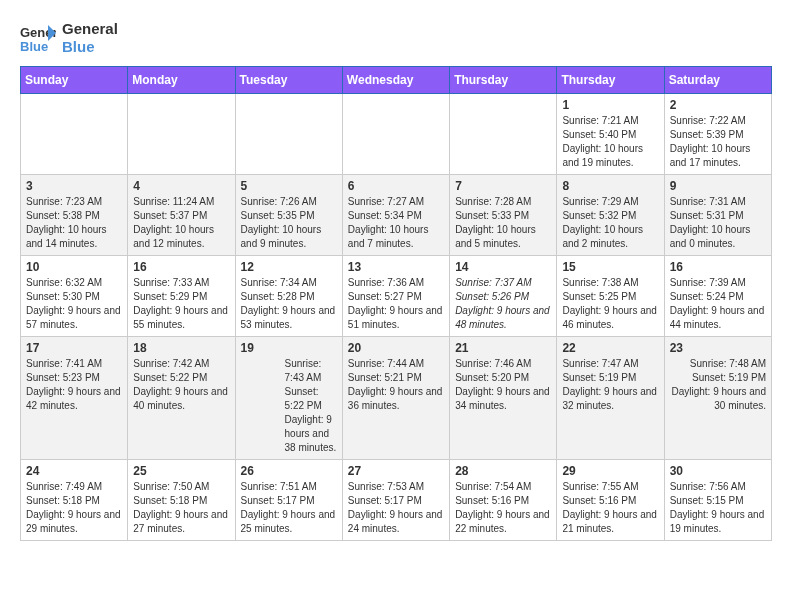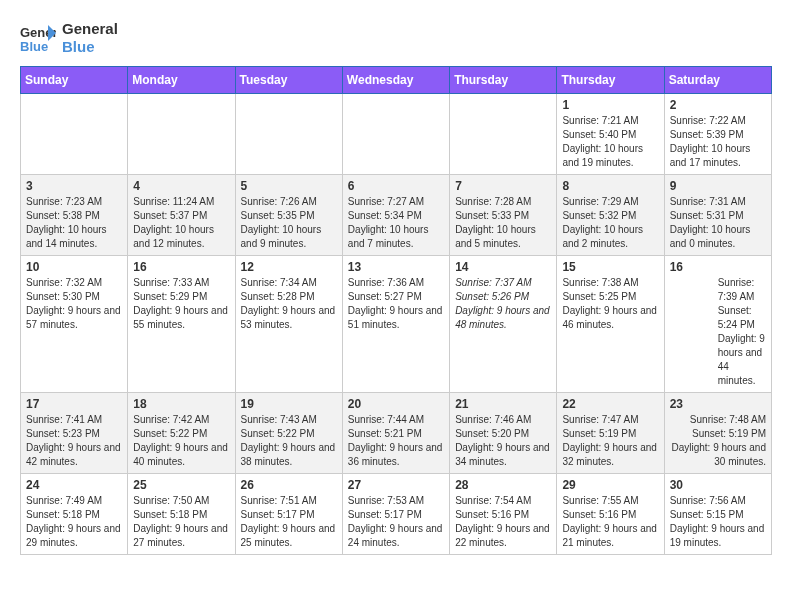--- a/index.html
+++ b/index.html
@@ -171,21 +171,21 @@
         <td>
           <div class="day-num">9</div>
           <div class="day-info" style="white-space: pre-line;">Sunrise: 7:31 AM
 Sunset: 5:31 PM
 Daylight: 10 hours and 0 minutes.</div>
         </td>
       </tr>
       <tr>
         <td>
           <div class="day-num">10</div>
-          <div class="day-info" style="white-space: pre-line;">Sunrise: 7:32 AM
+          <div class="day-info" style="white-space: pre-line;">Sunrise: 6:32 AM
 Sunset: 5:30 PM
 Daylight: 9 hours and 57 minutes.</div>
         </td>
         <td>
           <div class="day-num">16</div>
           <div class="day-info" style="white-space: pre-line;">Sunrise: 7:33 AM
 Sunset: 5:29 PM
 Daylight: 9 hours and 55 minutes.</div>
         </td>
         <td>
@@ -207,41 +207,41 @@
 Daylight: 9 hours and 48 minutes.</div>
         </td>
         <td>
           <div class="day-num">15</div>
           <div class="day-info" style="white-space: pre-line;">Sunrise: 7:38 AM
 Sunset: 5:25 PM
 Daylight: 9 hours and 46 minutes.</div>
         </td>
         <td>
           <div class="day-num">16</div>
-          <div class="day-info" style="white-space: pre-line; margin-left: 48px;">Sunrise: 7:39 AM
+          <div class="day-info" style="white-space: pre-line;">Sunrise: 7:39 AM
 Sunset: 5:24 PM
 Daylight: 9 hours and 44 minutes.</div>
         </td>
       </tr>
       <tr>
         <td>
           <div class="day-num">17</div>
           <div class="day-info" style="white-space: pre-line;">Sunrise: 7:41 AM
 Sunset: 5:23 PM
 Daylight: 9 hours and 42 minutes.</div>
         </td>
         <td>
           <div class="day-num">18</div>
           <div class="day-info" style="white-space: pre-line;">Sunrise: 7:42 AM
 Sunset: 5:22 PM
 Daylight: 9 hours and 40 minutes.</div>
         </td>
         <td>
           <div class="day-num">19</div>
-          <div class="day-info" style="white-space: pre-line;">Sunrise: 7:43 AM
+          <div class="day-info" style="white-space: pre-line; margin-left: 44px;">Sunrise: 7:43 AM
 Sunset: 5:22 PM
 Daylight: 9 hours and 38 minutes.</div>
         </td>
         <td>
           <div class="day-num">20</div>
           <div class="day-info" style="white-space: pre-line;">Sunrise: 7:44 AM
 Sunset: 5:21 PM
 Daylight: 9 hours and 36 minutes.</div>
         </td>
         <td>

